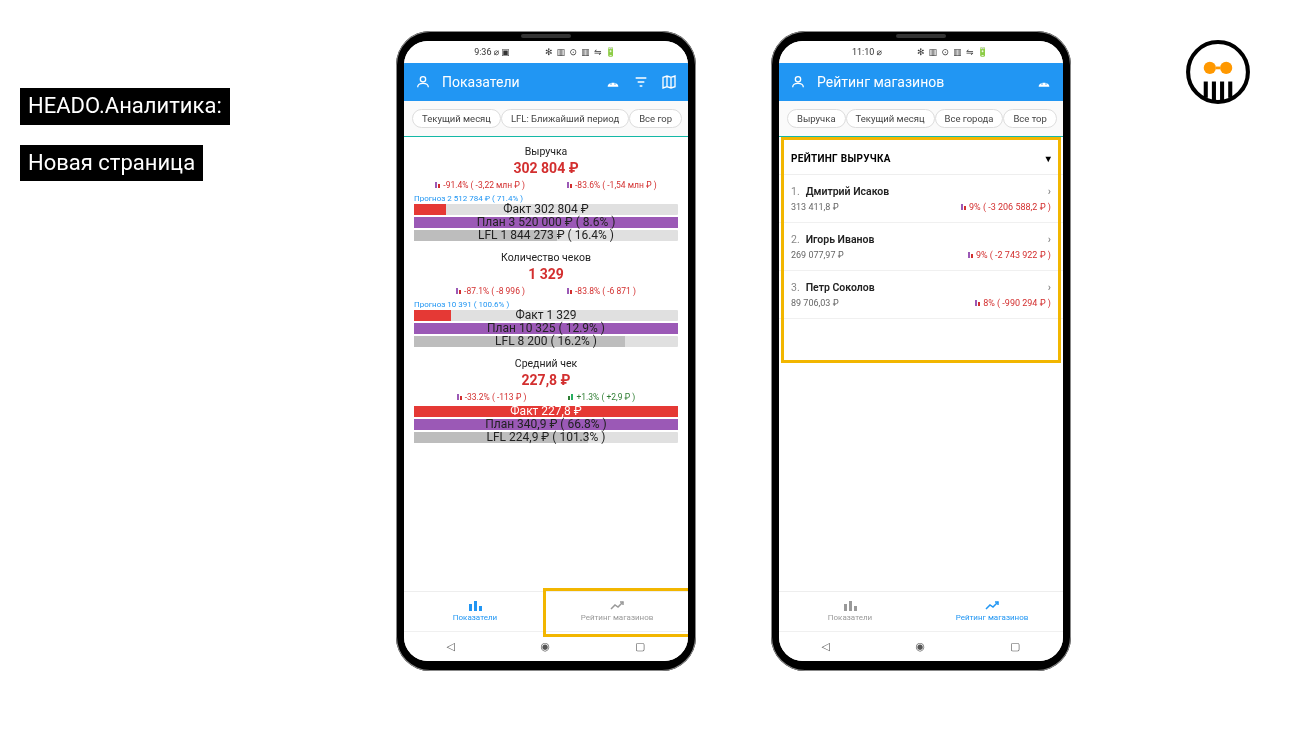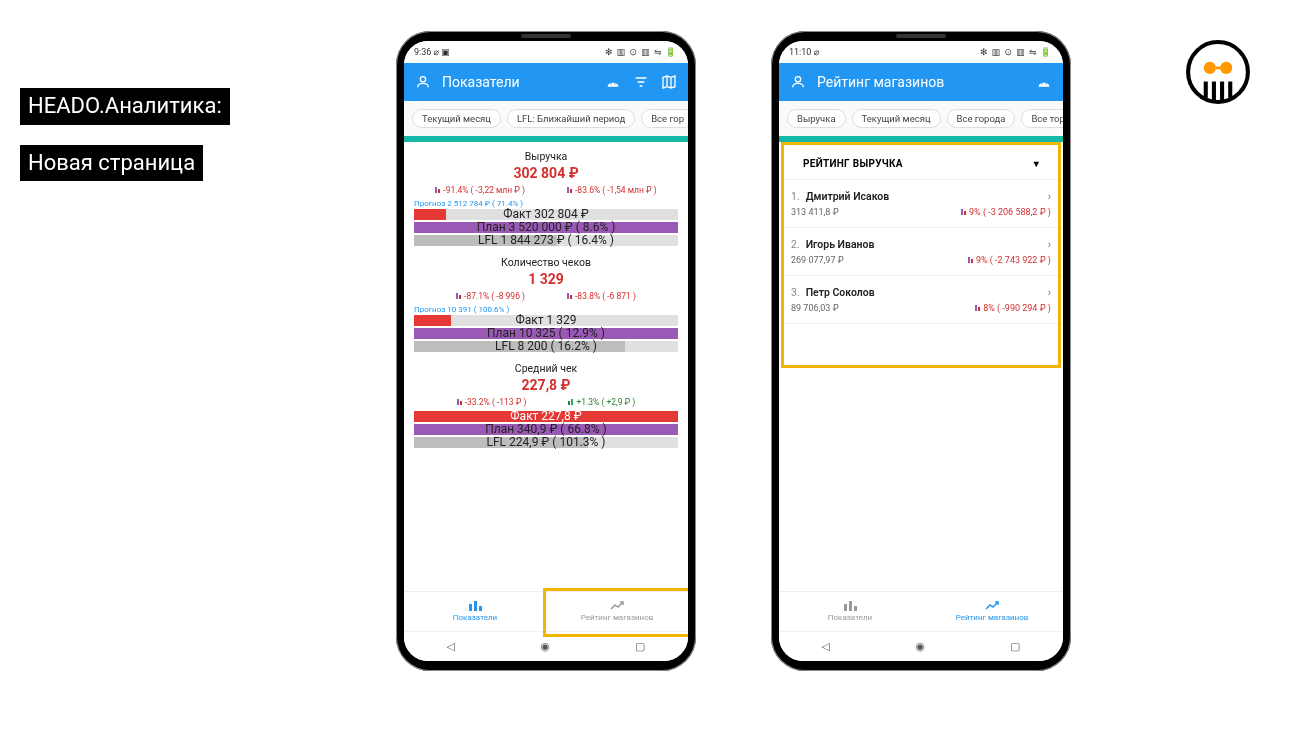--- a/index.html
+++ b/index.html
@@ -60,21 +60,21 @@
   }
   .speaker {
     position: absolute;
     top: 3px; left: 50%; transform: translateX(-50%);
     width: 50px; height: 4px; background: #333; border-radius: 4px;
   }
   
   .status-bar {
     height: 22px;
     display: flex;
-    justify-content: space-between;
+    justify-content: center;
     align-items: center;
     padding: 0 10px;
     font-size: 9px;
     color: #333;
     background: #fff;
     gap: 35px;
   }
   .status-bar .icons { font-size: 9px; letter-spacing: 1px; }
   
   .app-bar {
@@ -85,24 +85,23 @@
     align-items: center;
     padding: 0 10px;
     gap: 10px;
     font-size: 14px;
   }
   .app-bar .title { flex: 1; font-size: 14px; }
   .app-bar .ic { width: 18px; height: 18px; display: inline-flex; align-items: center; justify-content: center; }
   
   .chips {
     display: flex;
-    gap: 6px;
     padding: 8px 8px;
     overflow: hidden;
-    border-bottom: 6px solid #14b8a6;
+    border-bottom: 1px solid #14b8a6;
     background: #fafafa;
     white-space: nowrap;
   }
   .chip {
     border: 1px solid #ddd;
     border-radius: 14px;
     padding: 3px 9px;
     font-size: 9.5px;
     color: #444;
     background: #fff;
@@ -172,21 +171,21 @@
     text-align: center;
     font-size: 12px;
     color: #222;
     line-height: 11px;
   }
   
   .rating-header {
     display: flex;
     justify-content: space-between;
     align-items: center;
-    padding: 10px 24px;
+    padding: 10px 12px;
     font-size: 10px;
     font-weight: bold;
     letter-spacing: 0.3px;
     border-bottom: 1px solid #eee;
   }
   .rating-item {
     padding: 10px 12px;
     border-bottom: 1px solid #f0f0f0;
   }
   .rating-top {

